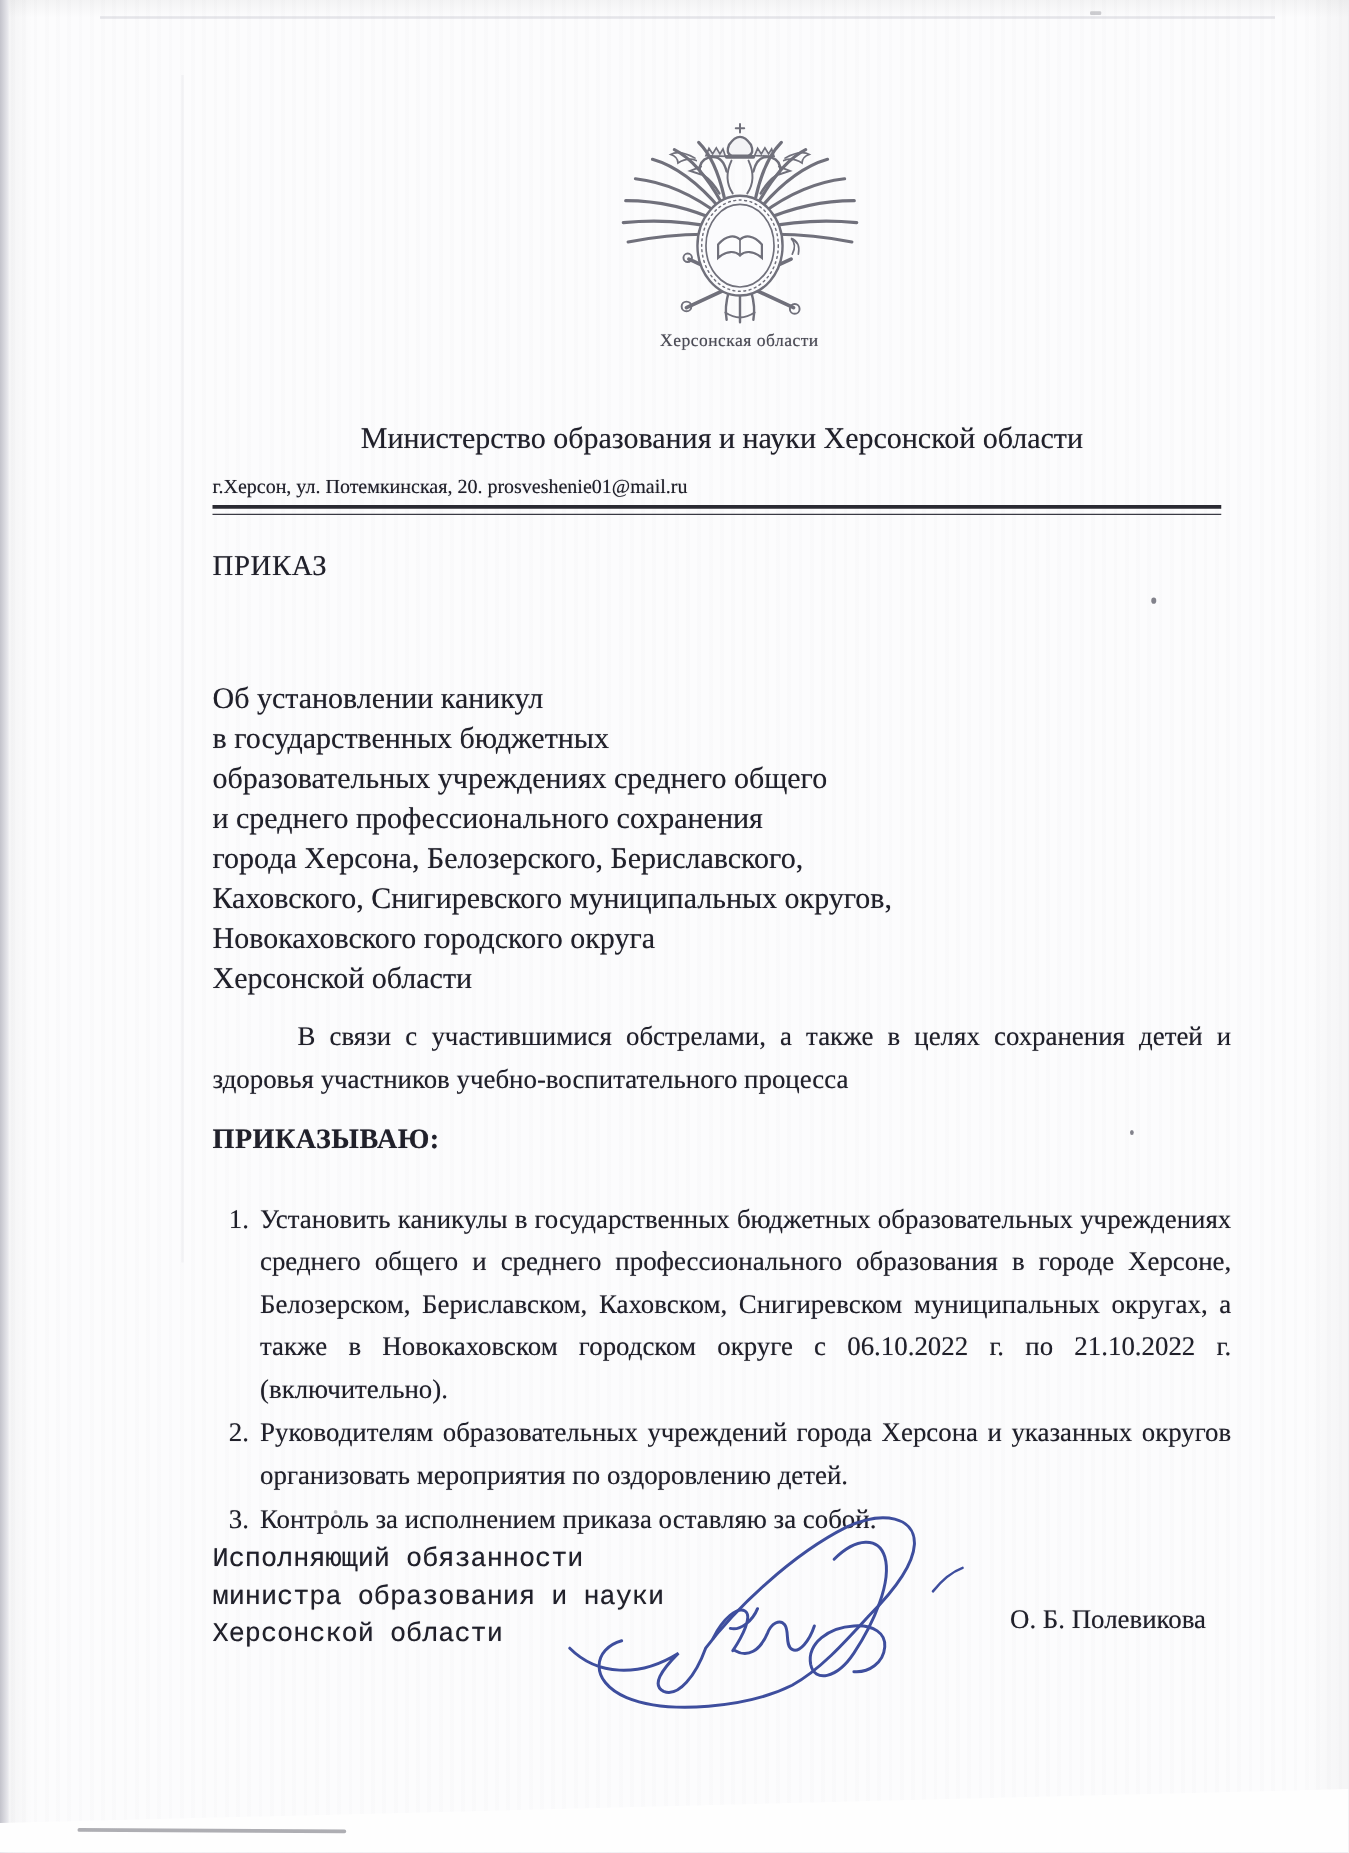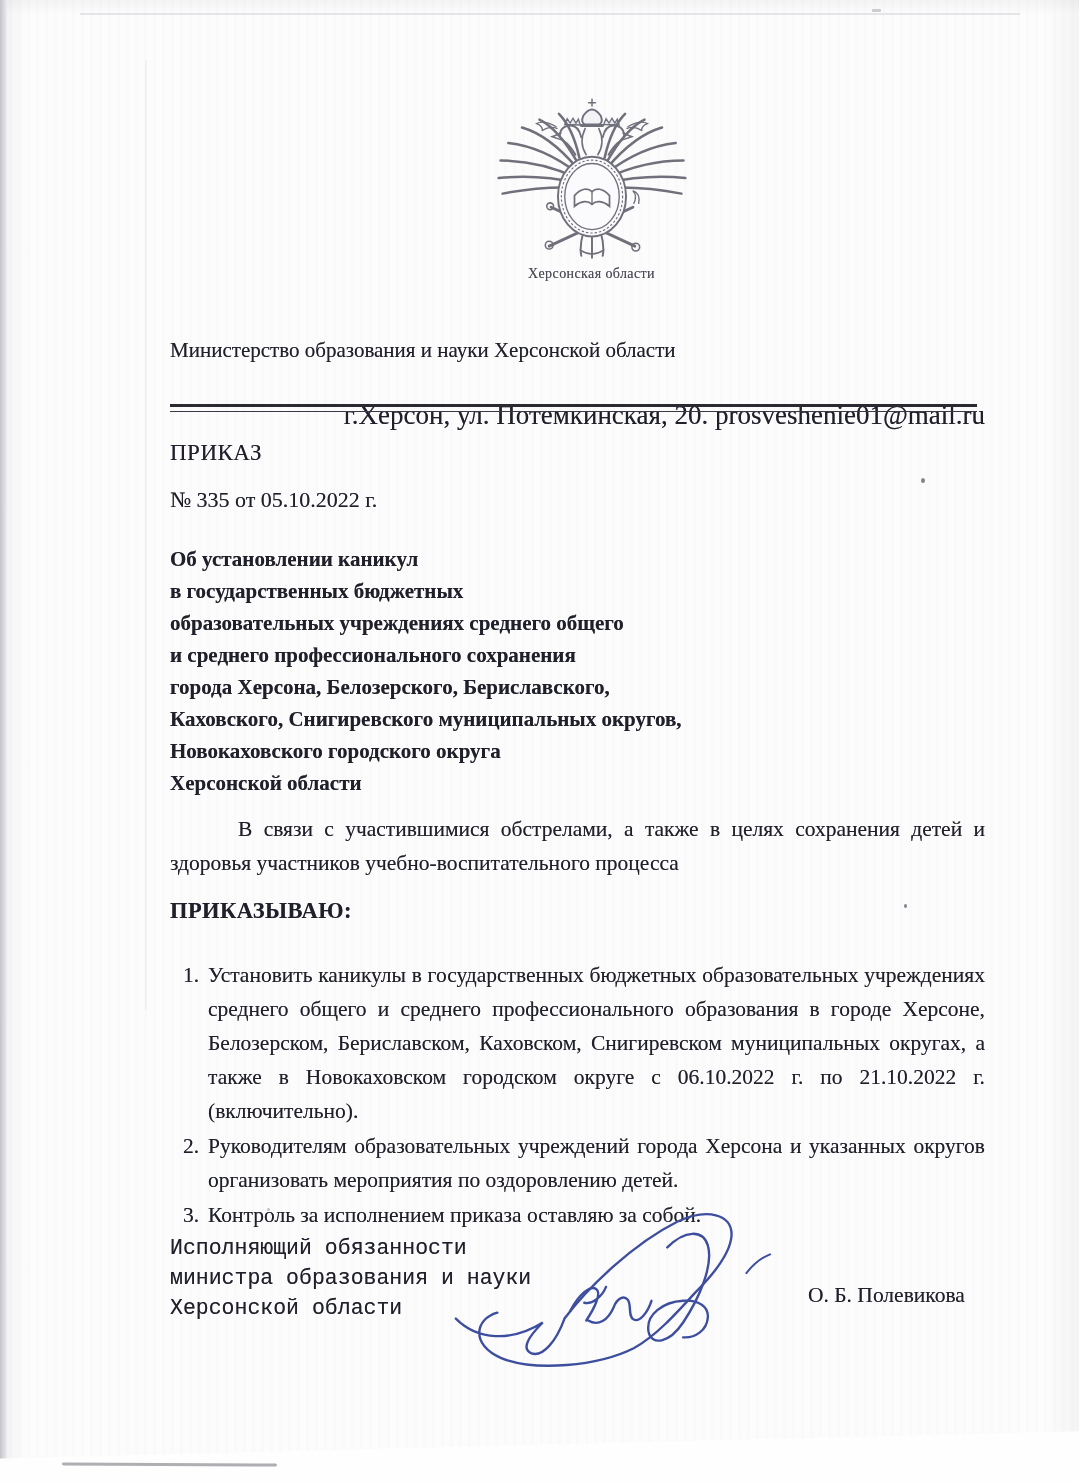--- a/index.html
+++ b/index.html
@@ -34,29 +34,29 @@
   .speck.s4{left:872px;top:9px;width:9px;height:3px;border-radius:1px;opacity:.3;}
 
   
   .col{position:absolute;left:170px;width:815px;}
 
   .emblem-wrap{top:96px;text-align:center;}
   .emblem-wrap svg{display:block;margin:0 auto;transform:translateX(14px);}
   .emblem-caption{margin-top:2px;font-size:14px;color:#4c4c56;letter-spacing:.4px;
     transform:translateX(14px);}
 
-  .org-name{top:338px;text-align:left;font-size:21px;}
-  .org-address{top:400px;text-align:right;font-size:27px;}
+  .org-name{top:338px;text-align:center;font-size:24px;}
+  .org-address{top:381px;text-align:left;font-size:16px;}
   .head-rule{position:absolute;left:170px;top:404px;width:807px;height:4px;
     border-top:3.5px solid #2a2a32;border-bottom:1.5px solid #3a3a44;}
 
   .doc-title{top:440px;font-weight:normal;font-size:23px;letter-spacing:.5px;}
   .doc-number{top:487px;font-size:22px;}
 
-  .subject{top:543px;font-weight:bold;font-size:21px;line-height:32px;}
+  .subject{top:543px;font-weight:normal;font-size:24px;line-height:32px;}
 
   .preamble{top:812px;font-size:21.5px;line-height:34px;text-align:justify;
     text-indent:68px;}
 
   .order-heading{top:898px;font-weight:bold;font-size:22.5px;letter-spacing:.4px;}
 
   .order-list{top:958px;font-size:21.5px;line-height:34px;}
   .order-list .li{position:relative;padding-left:38px;text-align:justify;margin-bottom:1px;}
   .order-list .num{position:absolute;left:13px;top:0;}
 
@@ -135,21 +135,20 @@
       </g>
     </svg>
     <div class="emblem-caption ink">Херсонская области</div>
   </div>
 
   <div class="col org-name ink">Министерство образования и науки Херсонской области</div>
   <div class="col org-address ink">г.Херсон, ул. Потемкинская, 20. prosveshenie01@mail.ru</div>
   <div class="head-rule"></div>
 
   <div class="col doc-title ink">ПРИКАЗ</div>
-  <div class="col doc-number ink">№ 335 от 05.10.2022 г.</div>
 
   <div class="col subject ink">
     <div>Об установлении каникул</div>
     <div>в государственных бюджетных</div>
     <div>образовательных учреждениях среднего общего</div>
     <div>и среднего профессионального сохранения</div>
     <div>города Херсона, Белозерского, Бериславского,</div>
     <div>Каховского, Снигиревского муниципальных округов,</div>
     <div>Новокаховского городского округа</div>
     <div>Херсонской области</div>

